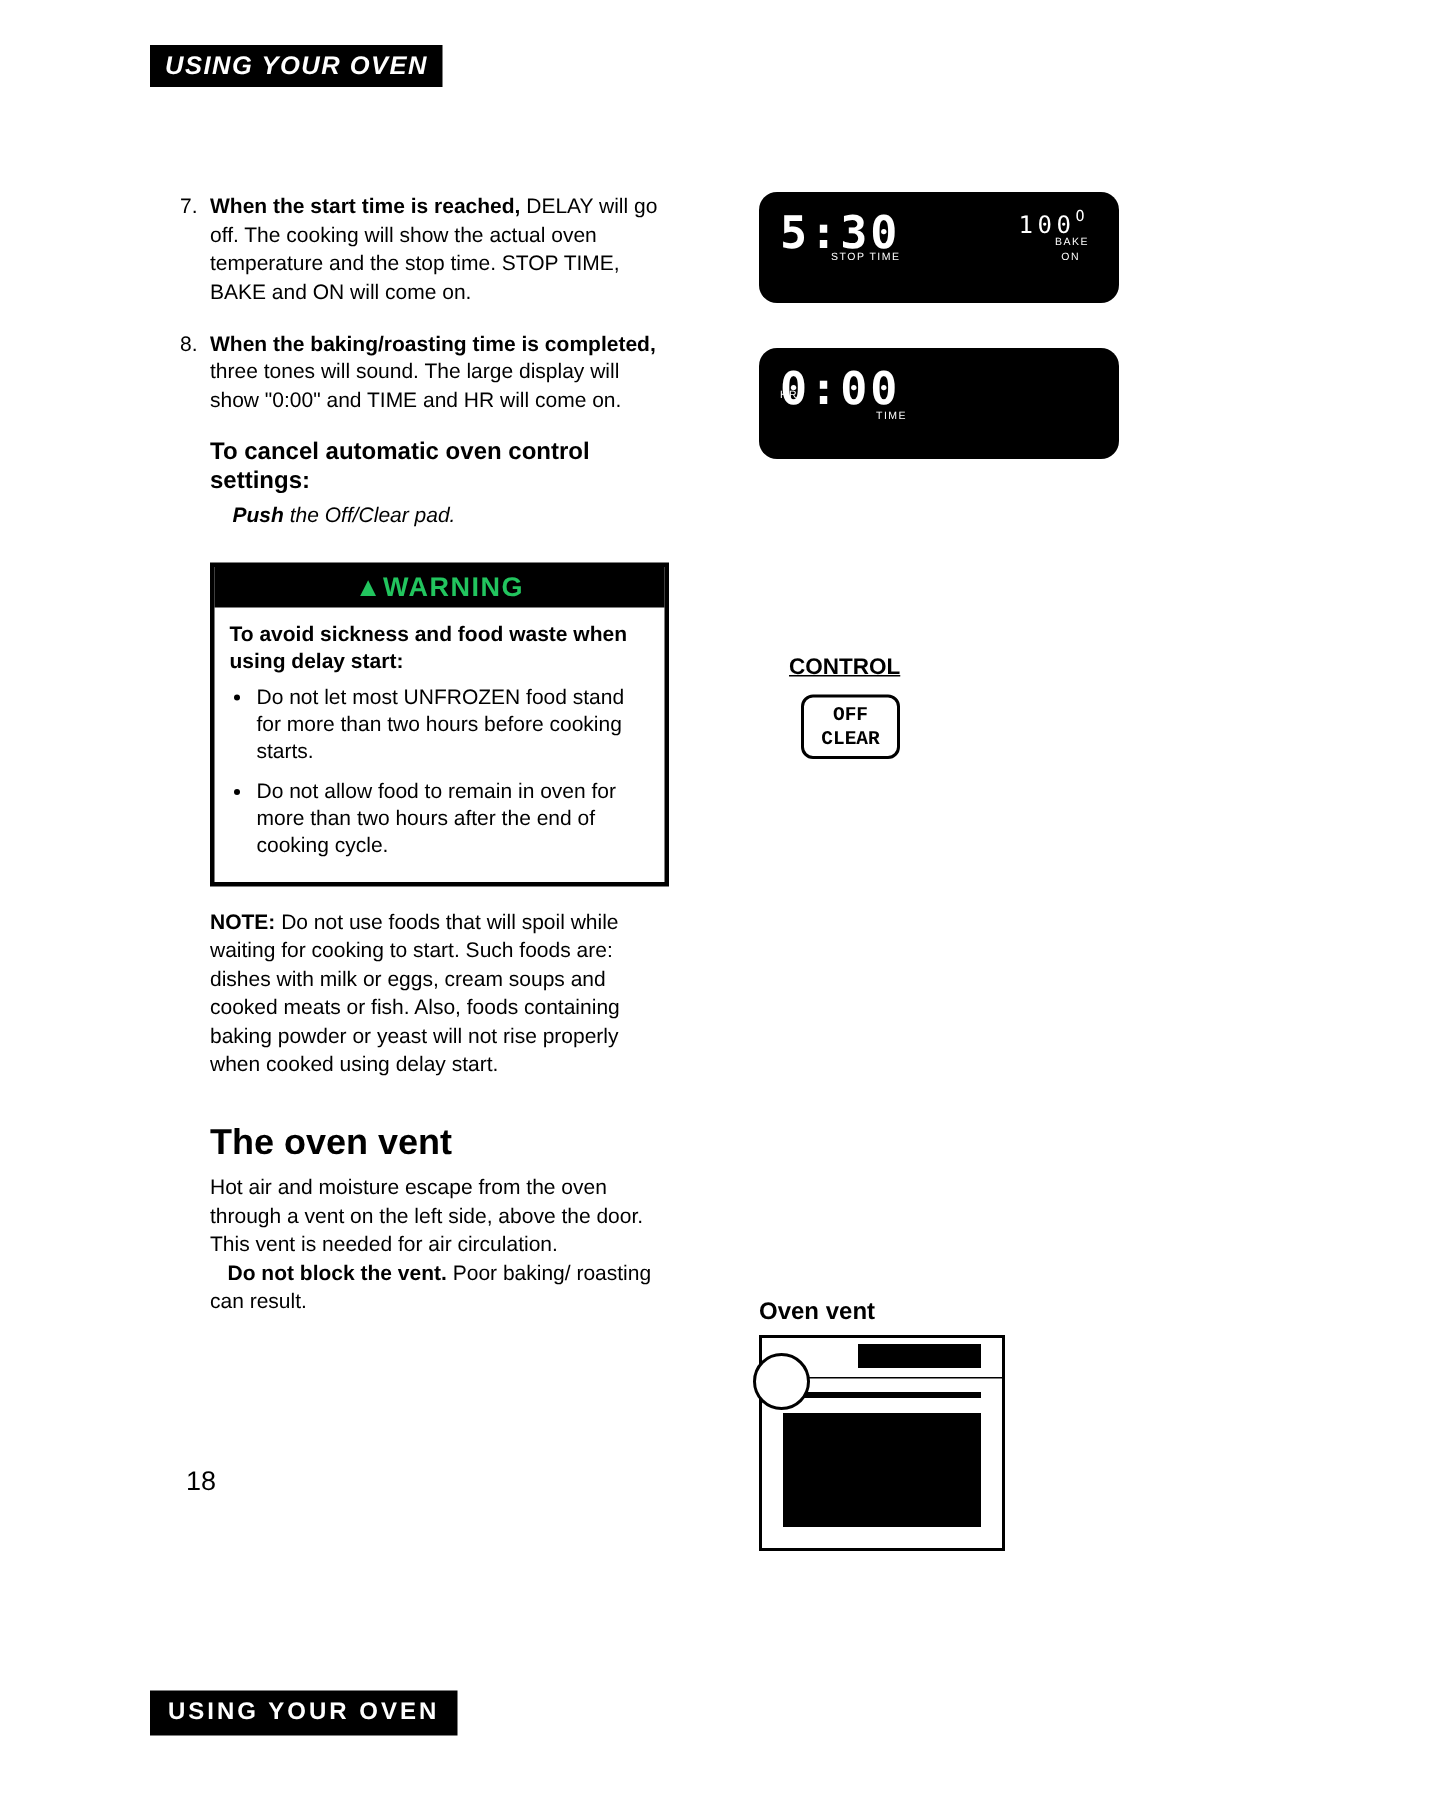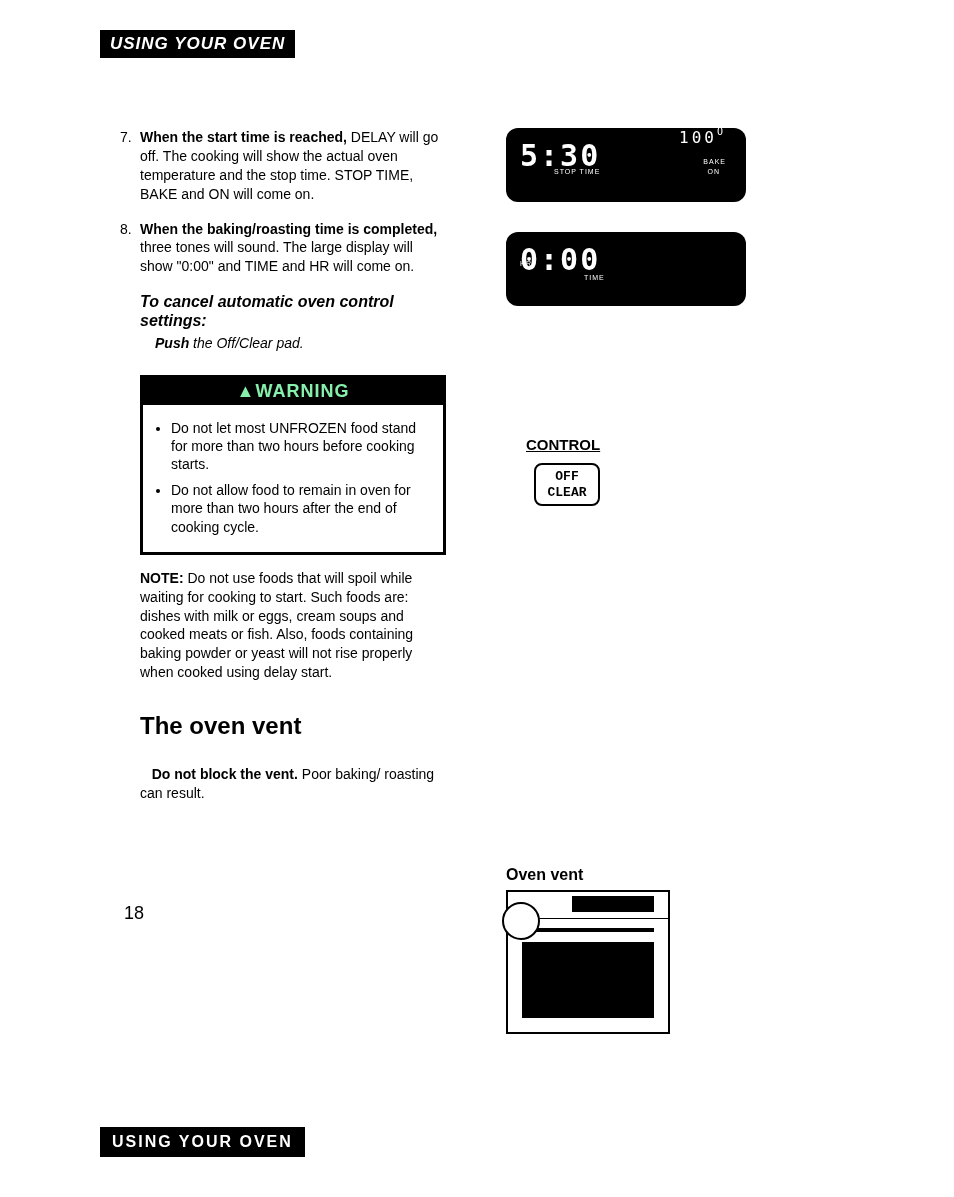--- a/index.html
+++ b/index.html
@@ -50,36 +50,35 @@
     position: absolute;
     left: -20px;
     top: 0;
   }
   .bold { font-weight: bold; }
   .sub-heading {
     font-weight: bold;
     font-size: 16px;
     margin-left: 40px;
     line-height: 1.2;
-    font-style: italic;
   }
   .sub-text {
     margin-left: 55px;
     margin-top: 4px;
     font-style: italic;
   }
   .warning-box {
     border: 3px solid #000;
     margin-left: 40px;
     margin-top: 24px;
     width: 300px;
   }
   .warning-header {
     background: #000;
-    color: #86efac;
+    color: #22c55e;
     font-weight: bold;
     text-align: center;
     font-size: 18px;
     padding: 3px 0;
     letter-spacing: 1px;
   }
   .warning-body {
     padding: 8px 10px;
     font-size: 14px;
     line-height: 1.3;
@@ -134,21 +133,21 @@
     letter-spacing: 2px;
     font-weight: bold;
     margin-top: 32px;
   }
   .small-label {
     font-size: 7px;
     letter-spacing: 1px;
     position: absolute;
   }
   .temp-disp {
-    position: absolute; right: 20px; top: 0;
+    position: absolute; right: 20px; top: 12px;
     font-family: monospace; font-size: 16px; letter-spacing: 3px;
   }
   .degree { font-size: 10px; position: relative; top: -8px; }
   
   .control-label {
     font-weight: bold;
     text-decoration: underline;
     font-size: 15px;
     margin-top: 130px;
     text-align: left;
@@ -236,34 +235,35 @@
       <div class="sub-heading">To cancel automatic oven control settings:</div>
       <div class="sub-text">
         <span class="bold">Push</span><span> the Off/Clear pad.</span>
       </div>
 
       <div class="warning-box">
         <div class="warning-header">
           <span>▲</span><span>WARNING</span>
         </div>
         <div class="warning-body">
+          <div class="bold">To avoid sickness and food waste when using delay start:</div>
           <ul>
             <li>Do not let most UNFROZEN food stand for more than two hours before cooking starts.</li>
             <li>Do not allow food to remain in oven for more than two hours after the end of cooking cycle.</li>
           </ul>
         </div>
       </div>
 
       <div class="note">
         <span class="bold">NOTE:</span><span> Do not use foods that will spoil while waiting for cooking to start. Such foods are: dishes with milk or eggs, cream soups and cooked meats or fish. Also, foods containing baking powder or yeast will not rise properly when cooked using delay start.</span>
       </div>
 
       <div class="section-title">The oven vent</div>
       <div class="section-body">
-        <br>
+        <span>Hot air and moisture escape from the oven through a vent on the left side, above the door. This vent is needed for air circulation.</span><br>
         &nbsp;&nbsp;&nbsp;<span class="bold">Do not block the vent.</span><span> Poor baking/ roasting can result.</span>
       </div>
 
       <div class="page-num">18</div>
     </div>
 
     <div class="right-col">
 
       <div class="display-panel">
         <span class="seven-seg">5:30</span>

